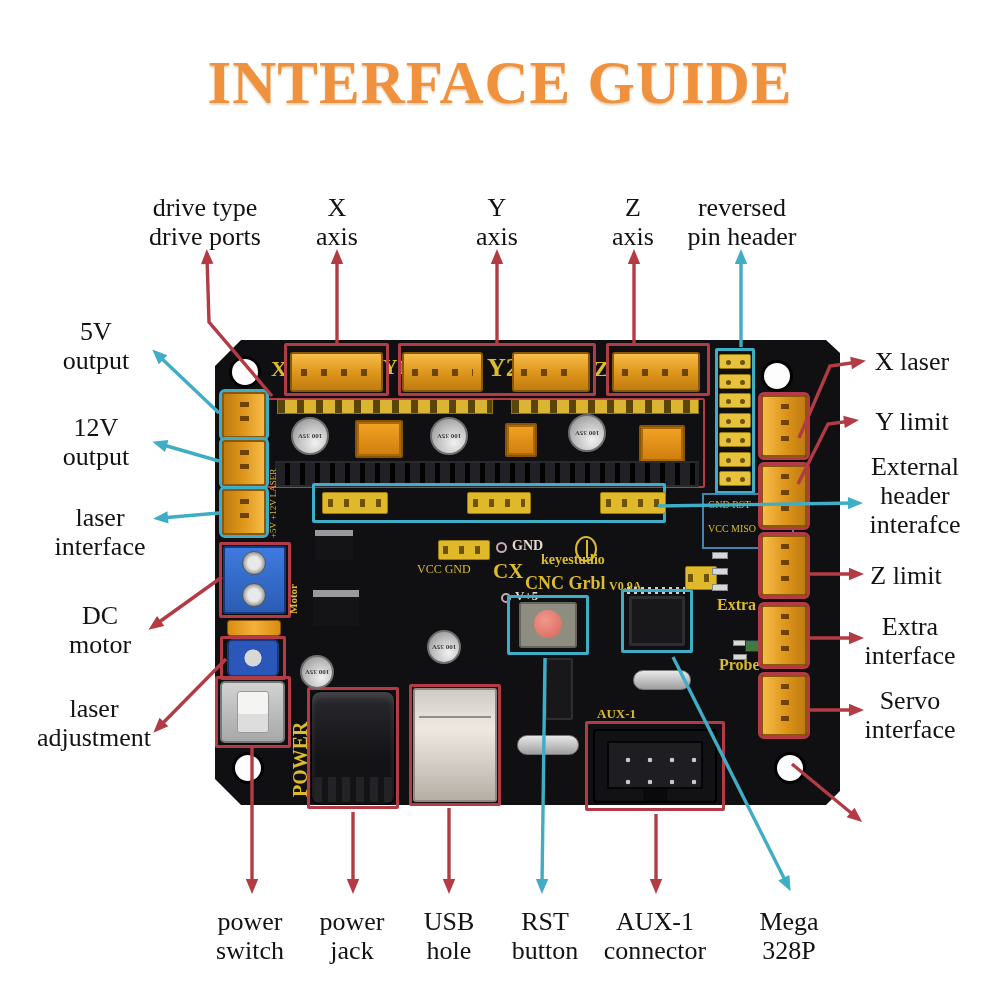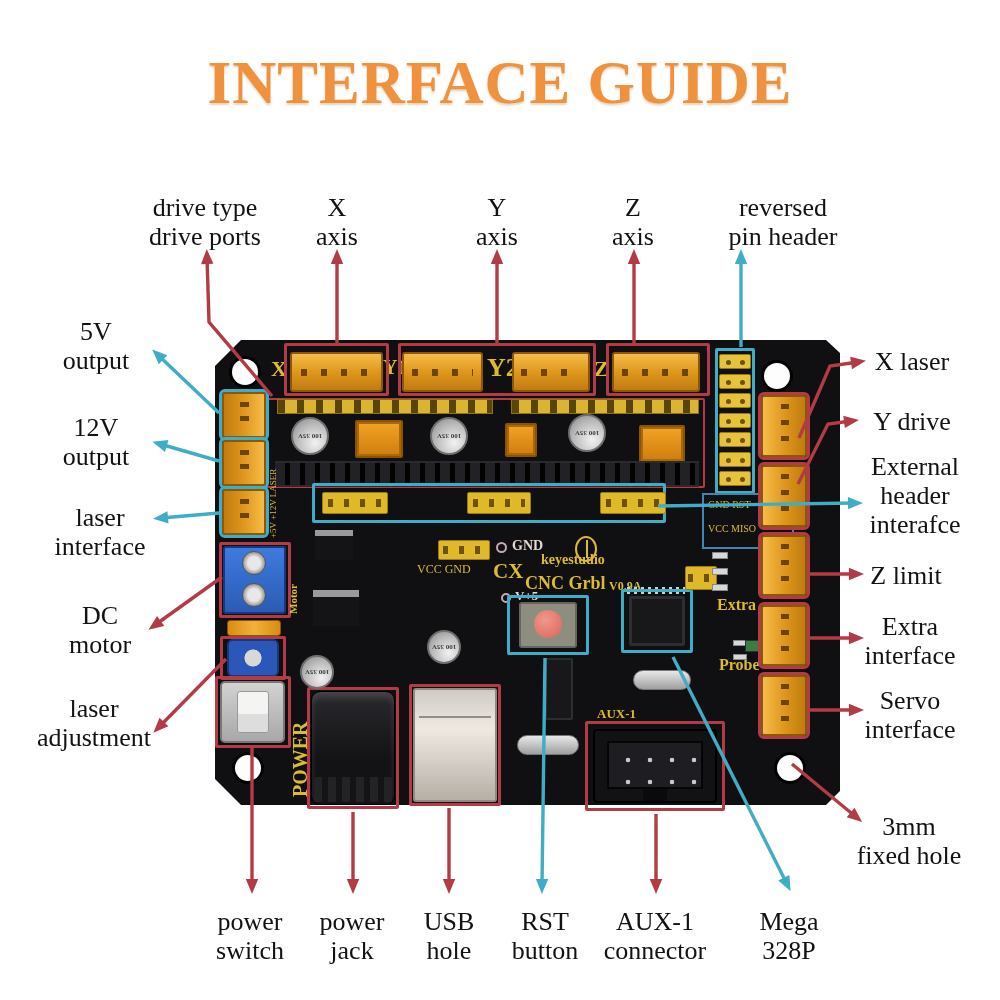--- a/index.html
+++ b/index.html
@@ -88,21 +88,21 @@
     <div>axis</div>
   </div>
   <div class="lab" style="left:497px;top:193px">
     <div>Y</div>
     <div>axis</div>
   </div>
   <div class="lab" style="left:633px;top:193px">
     <div>Z</div>
     <div>axis</div>
   </div>
-  <div class="lab" style="left:783px;top:193px">
+  <div class="lab" style="left:742px;top:193px">
     <div>reversed</div>
     <div>pin header</div>
   </div>
 
   <div class="lab" style="left:96px;top:317px">
     <div>5V</div>
     <div>output</div>
   </div>
   <div class="lab" style="left:96px;top:413px">
     <div>12V</div>
@@ -118,41 +118,37 @@
   </div>
   <div class="lab" style="left:94px;top:694px">
     <div>laser</div>
     <div>adjustment</div>
   </div>
 
   <div class="lab" style="left:912px;top:347px">
     <div>X laser</div>
   </div>
   <div class="lab" style="left:912px;top:407px">
-    <div>Y drive</div>
+    <div>Y limit</div>
   </div>
   <div class="lab" style="left:915px;top:452px">
     <div>External</div>
     <div>header</div>
     <div>interafce</div>
   </div>
   <div class="lab" style="left:906px;top:561px">
     <div>Z limit</div>
   </div>
   <div class="lab" style="left:910px;top:612px">
     <div>Extra</div>
     <div>interface</div>
   </div>
   <div class="lab" style="left:910px;top:686px">
     <div>Servo</div>
     <div>interface</div>
-  </div>
-  <div class="lab" style="left:909px;top:812px">
-    <div>3mm</div>
-    <div>fixed hole</div>
   </div>
 
   <div class="lab" style="left:250px;top:907px">
     <div>power</div>
     <div>switch</div>
   </div>
   <div class="lab" style="left:352px;top:907px">
     <div>power</div>
     <div>jack</div>
   </div>

